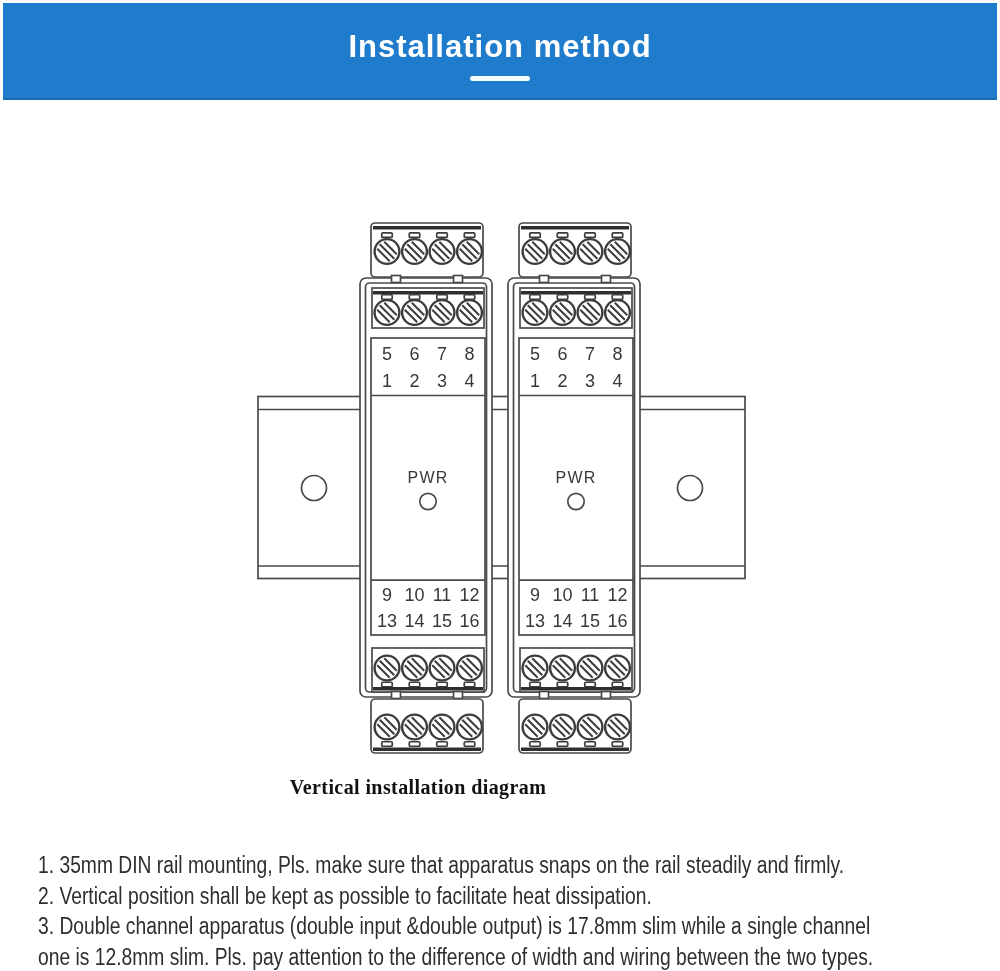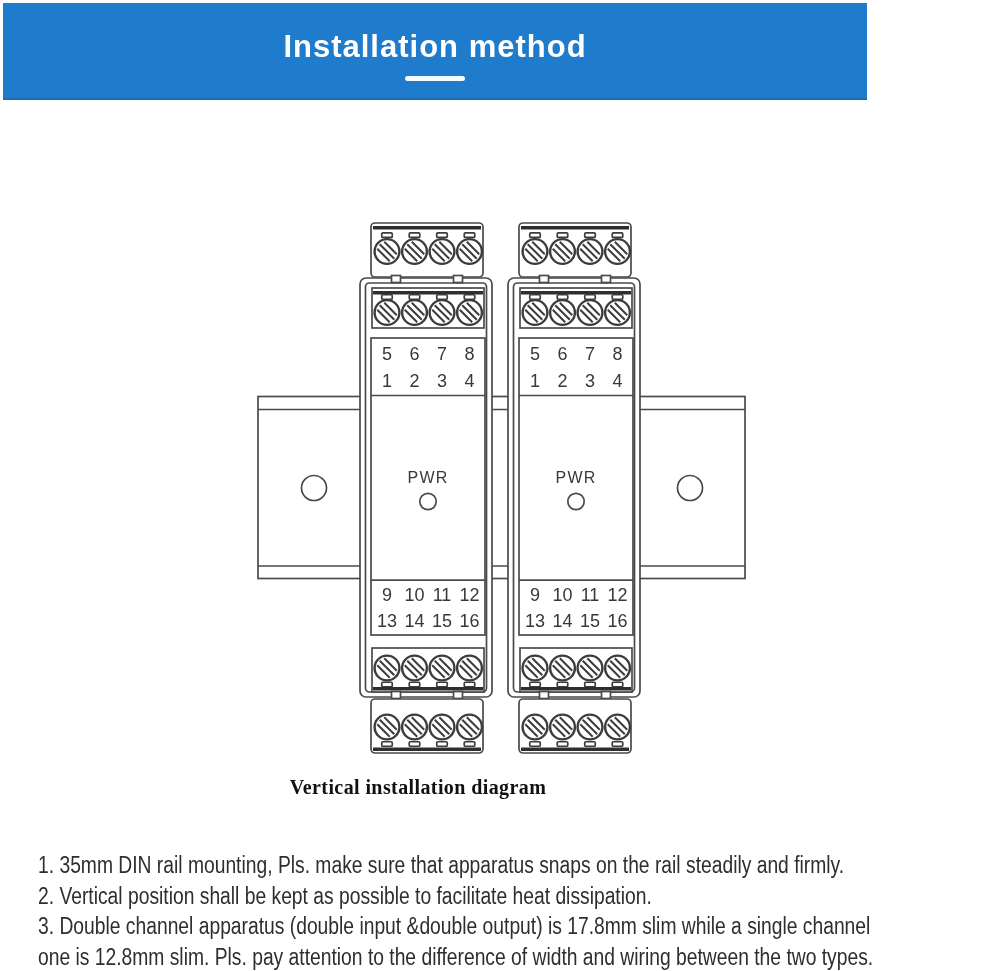--- a/index.html
+++ b/index.html
@@ -2,21 +2,21 @@
 <html><head>
 <meta charset="utf-8">
 <style>
   html,body{margin:0;padding:0;background:#ffffff;}
   .page{
     position:relative;width:1000px;height:971px;background:#ffffff;
     overflow:hidden;font-family:"Liberation Sans",sans-serif;
   }
   
   .banner{
-    position:absolute;left:3px;top:3px;width:864px;height:95px;
+    position:absolute;left:3px;top:3px;width:994px;height:95px;
     background:#1f7ccd;border-bottom:2px solid rgba(0,0,0,.12);
     display:flex;flex-direction:column;align-items:center;justify-content:center;
   }
   .banner h1{
     margin:0;padding-top:8px;color:#ffffff;font-size:31px;font-weight:bold;
     letter-spacing:1px;font-family:"Liberation Sans",sans-serif;
   }
   .title-underline{
     width:60px;height:5px;margin-top:11px;background:#f4fbff;border-radius:2.5px;
   }

